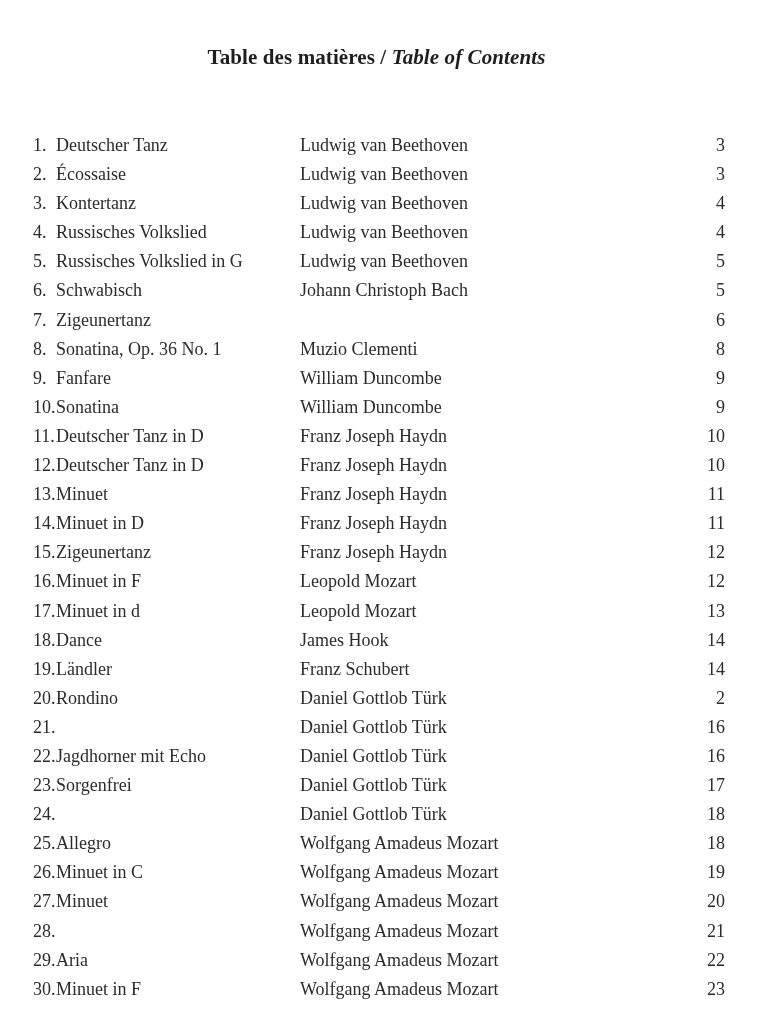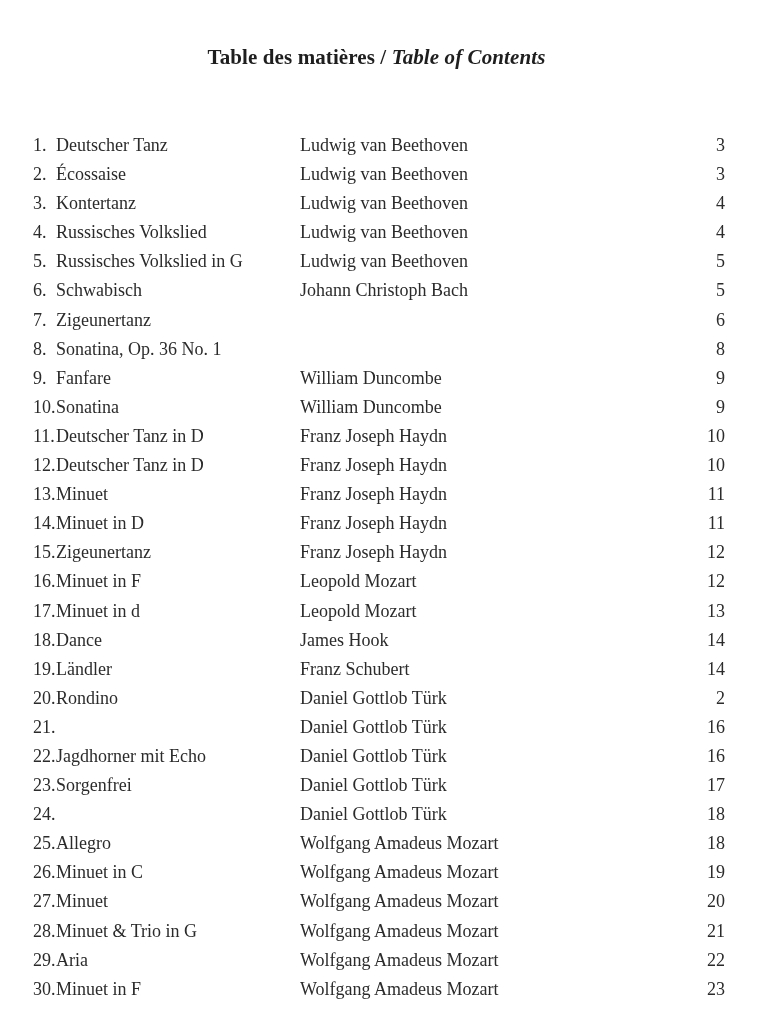--- a/index.html
+++ b/index.html
@@ -108,20 +108,21 @@
     <span class="col-page">5</span>
   </li>
     <li class="toc-row">
     <span class="col-num">7.</span>
     <span class="col-title">Zigeunertanz</span>
     <span class="col-page">6</span>
   </li>
     <li class="toc-row">
     <span class="col-num">8.</span>
     <span class="col-title">Sonatina, Op. 36 No. 1</span>
+    <span class="col-composer">Muzio Clementi</span>
     <span class="col-page">8</span>
   </li>
     <li class="toc-row">
     <span class="col-num">9.</span>
     <span class="col-title">Fanfare</span>
     <span class="col-composer">William Duncombe</span>
     <span class="col-page">9</span>
   </li>
     <li class="toc-row">
     <span class="col-num">10.</span>
@@ -224,21 +225,20 @@
     <span class="col-page">19</span>
   </li>
     <li class="toc-row">
     <span class="col-num">27.</span>
     <span class="col-title">Minuet</span>
     <span class="col-composer">Wolfgang Amadeus Mozart</span>
     <span class="col-page">20</span>
   </li>
     <li class="toc-row">
     <span class="col-num">28.</span>
-    <span class="col-title">Minuet &amp; Trio in G</span>
     <span class="col-composer">Wolfgang Amadeus Mozart</span>
     <span class="col-page">21</span>
   </li>
     <li class="toc-row">
     <span class="col-num">29.</span>
     <span class="col-title">Aria</span>
     <span class="col-composer">Wolfgang Amadeus Mozart</span>
     <span class="col-page">22</span>
   </li>
     <li class="toc-row">

